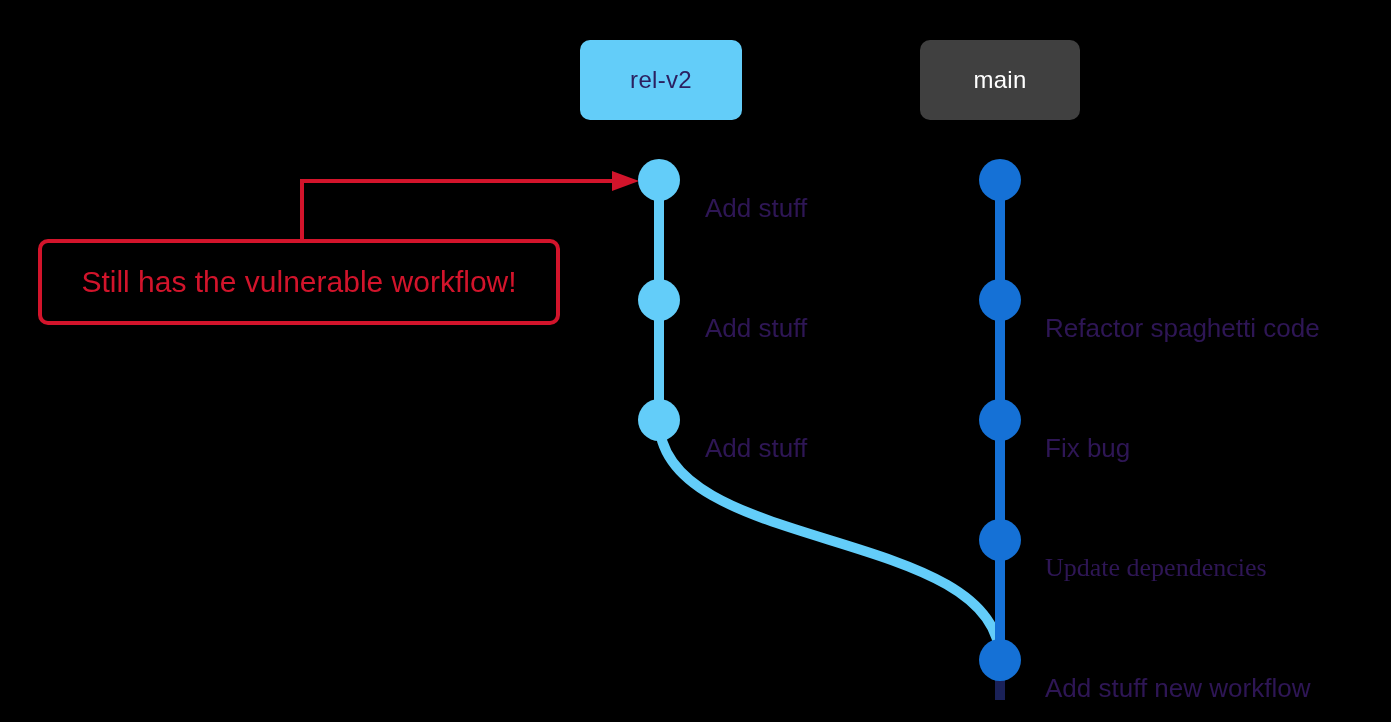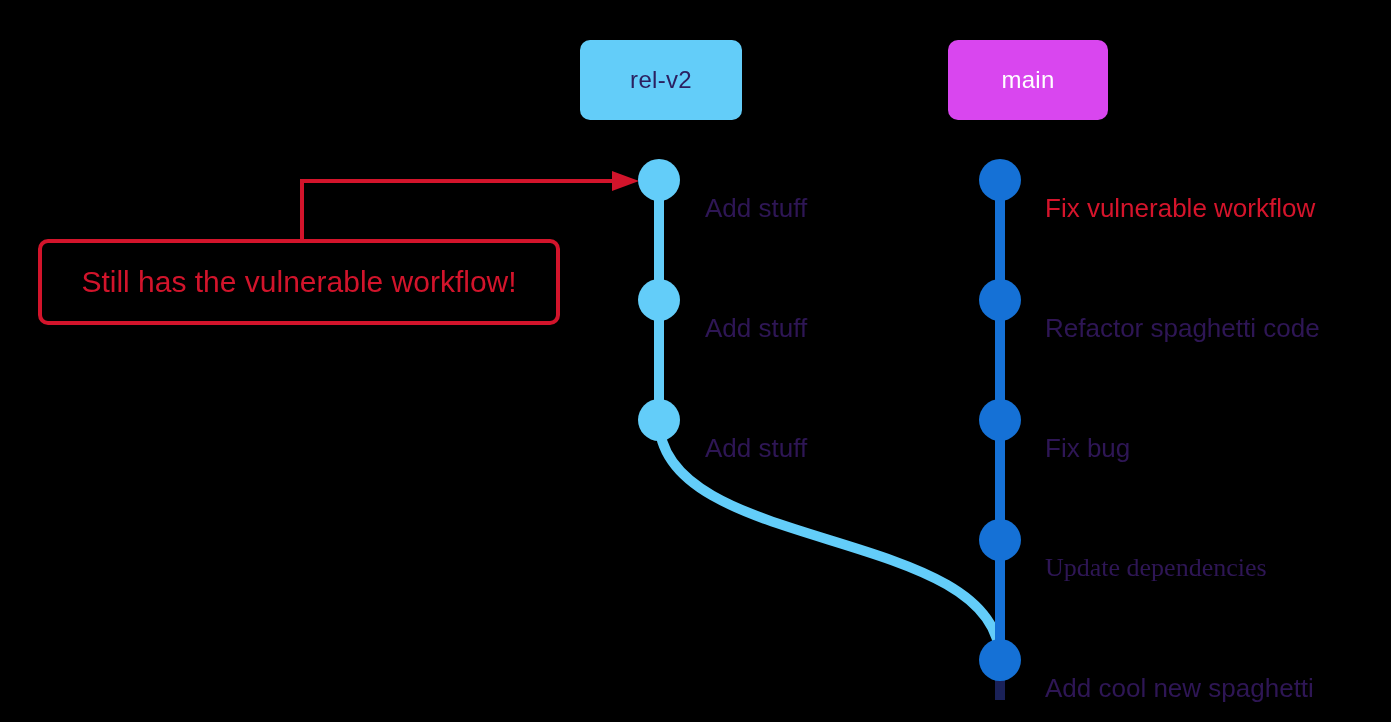--- a/index.html
+++ b/index.html
@@ -33,23 +33,23 @@
     font-weight: 500;
     letter-spacing: 0.3px;
   }
   .branch-label--rel {
     left: 580px;
     width: 162px;
     background: #63cdf9;
     color: #2b2060;
   }
   .branch-label--main {
-    left: 948px;
+    left: 920px;
     width: 160px;
-    background: #d946ef;
+    background: #404040;
     color: #ffffff;
   }
   .commit-dot {
     position: absolute;
     width: 42px;
     height: 42px;
     border-radius: 50%;
   }
   .commit-dot--rel  { background: #63cdf9; left: 638px; }
   .commit-dot--main { background: #1571d6; left: 979px; }
@@ -123,31 +123,30 @@
   <div class="commit-dot commit-dot--rel row-1"></div>
   <div class="commit-label commit-label--rel lbl-row-1">Add stuff</div>
 
   <div class="commit-dot commit-dot--rel row-2"></div>
   <div class="commit-label commit-label--rel lbl-row-2">Add stuff</div>
 
   <div class="commit-dot commit-dot--rel row-3"></div>
   <div class="commit-label commit-label--rel lbl-row-3">Add stuff</div>
 
   <div class="commit-dot commit-dot--main row-1"></div>
-  <div class="commit-label commit-label--main commit-label--alert lbl-row-1">Fix vulnerable workflow</div>
 
   <div class="commit-dot commit-dot--main row-2"></div>
   <div class="commit-label commit-label--main lbl-row-2">Refactor spaghetti code</div>
 
   <div class="commit-dot commit-dot--main row-3"></div>
   <div class="commit-label commit-label--main lbl-row-3">Fix bug</div>
 
   <div class="commit-dot commit-dot--main row-4"></div>
   <div class="commit-label commit-label--main lbl-row-4">Update dependencies</div>
 
   <div class="commit-dot commit-dot--main row-5"></div>
-  <div class="commit-label commit-label--main lbl-row-5">Add cool new spaghetti</div>
+  <div class="commit-label commit-label--main lbl-row-5">Add stuff new workflow</div>
 
   <div class="annotation-box">
     <span>Still has the vulnerable workflow!</span>
   </div>
 
 </div>
 
 </body></html>

